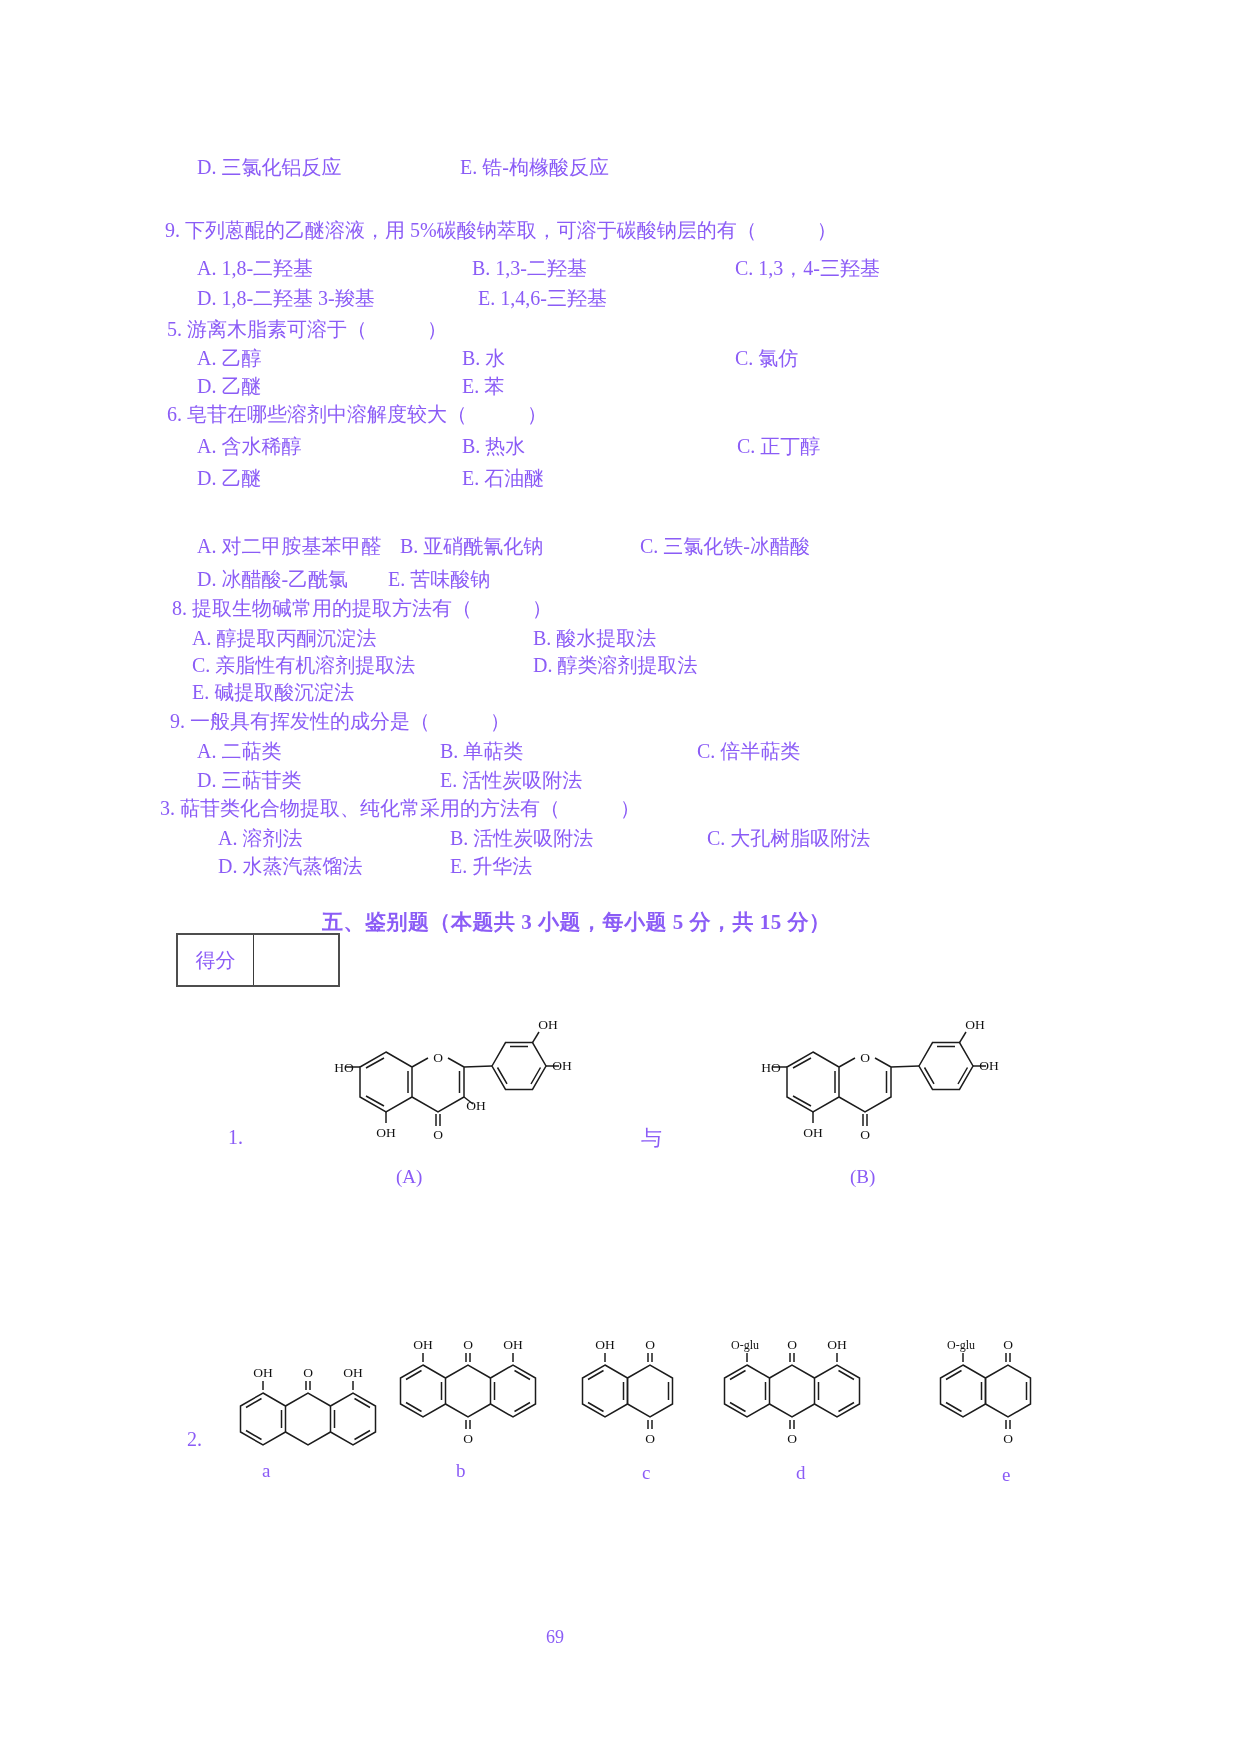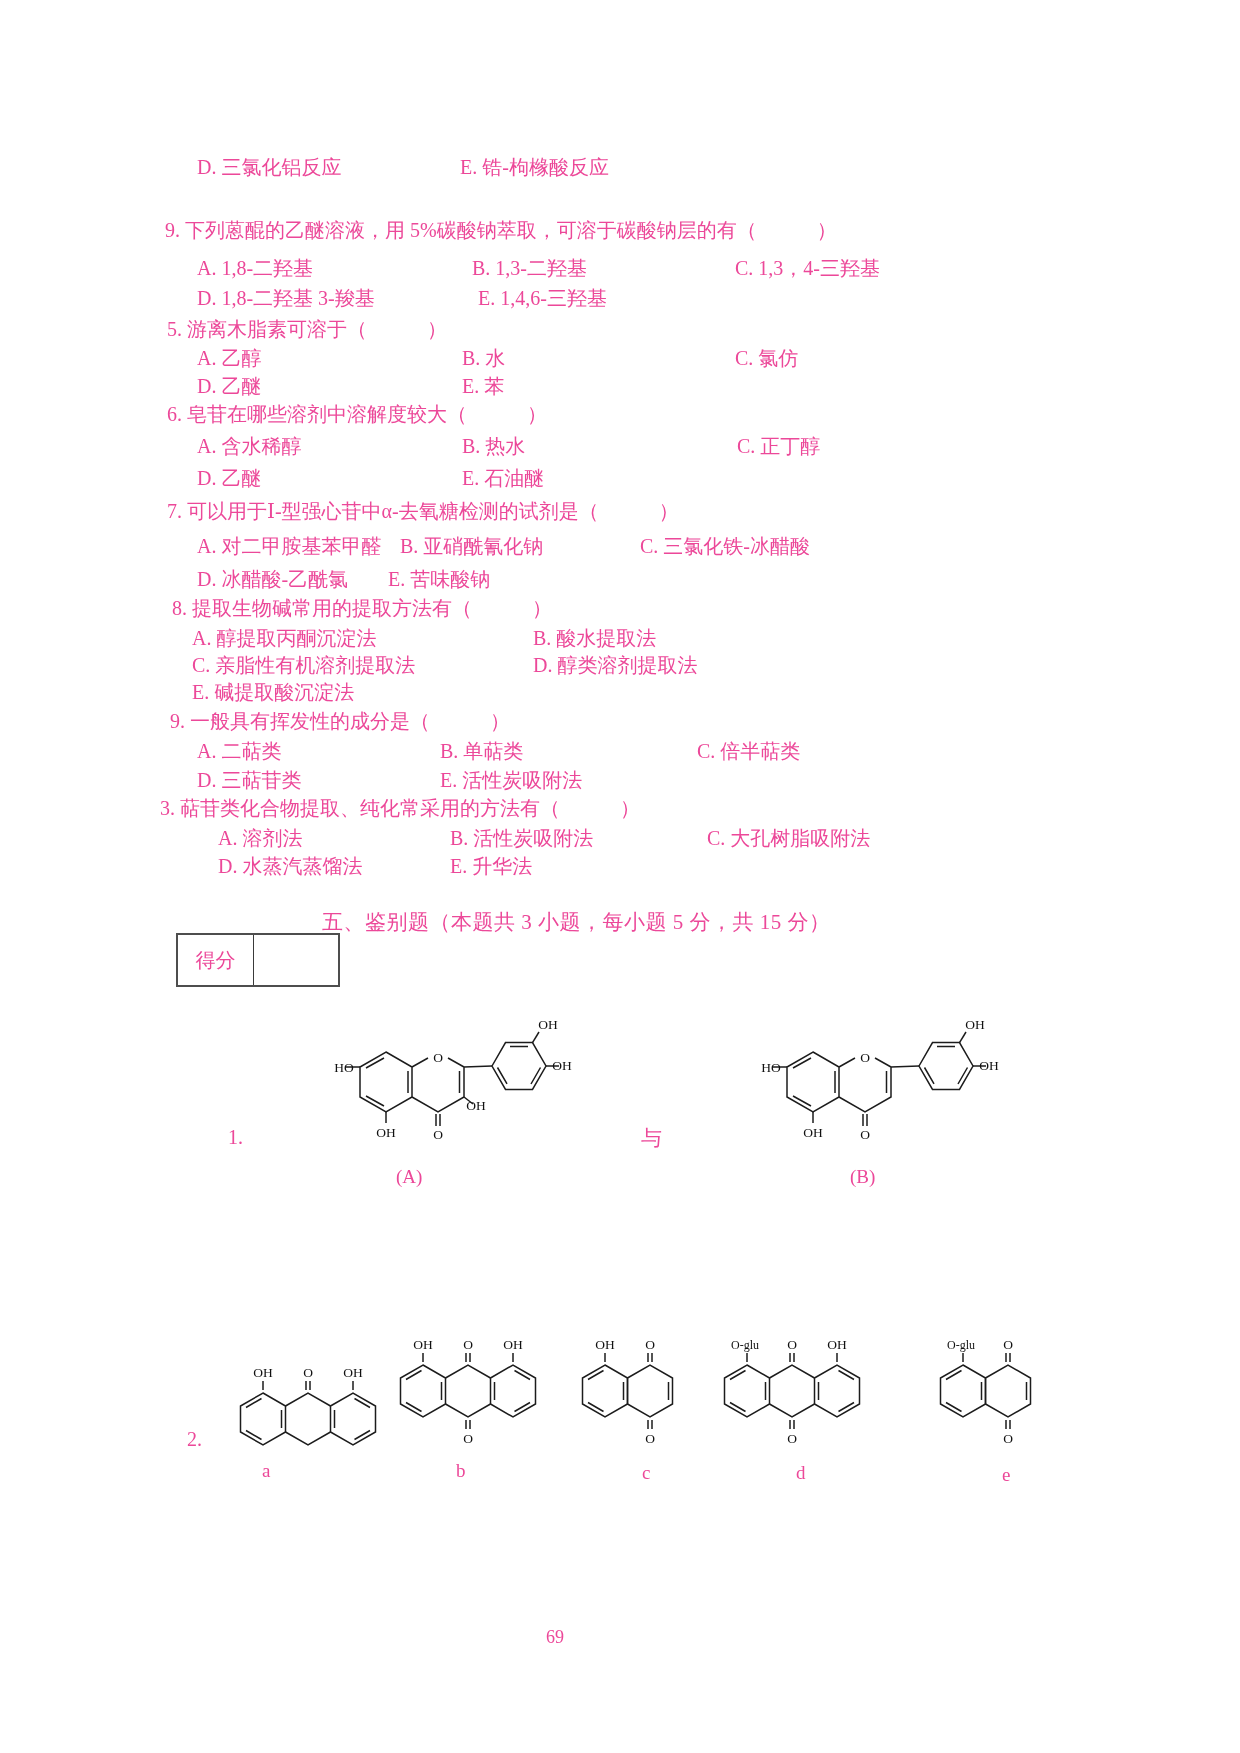--- a/index.html
+++ b/index.html
@@ -1,20 +1,20 @@
 <!DOCTYPE html>
 <html><head>
 <meta charset="utf-8">
 <style>
   html,body{margin:0;padding:0;background:#ffffff;}
   .page{position:relative;width:1128px;height:1753px;background:#ffffff;
-        font-family:"Liberation Serif","DejaVu Serif",serif;color:#ec4899;overflow:hidden;}
+        font-family:"Liberation Serif","DejaVu Serif",serif;color:#8b5cf6;overflow:hidden;}
   .t{position:absolute;white-space:pre;font-size:20px;line-height:1.25;}
   .num{position:absolute;white-space:pre;font-size:20px;}
-  .title{position:absolute;white-space:pre;font-size:21px;font-weight:normal;letter-spacing:.5px;}
+  .title{position:absolute;white-space:pre;font-size:21px;font-weight:bold;letter-spacing:.5px;}
   .scorebox{position:absolute;left:176px;top:933px;width:160px;height:50px;
             border:2px solid #4e4e4e;display:flex;background:#fff;}
   .scorebox .c1{width:75px;border-right:1.5px solid #3a3a3a;display:flex;
                 align-items:center;justify-content:center;font-size:20px;}
   .scorebox .c2{flex:1;}
   .lbl{position:absolute;white-space:pre;font-size:19px;}
   .pagenum{position:absolute;font-size:18px;}
   svg.struct{position:absolute;overflow:visible;}
   svg.struct path{fill:none;stroke:#1c1c1c;stroke-width:1.5;stroke-linecap:butt;}
   svg.struct text{font-family:"Liberation Serif","DejaVu Serif",serif;
@@ -43,21 +43,20 @@
   <span class="t" style="left:197px;top:374px">D. 乙醚</span>
   <span class="t" style="left:462px;top:374px">E. 苯</span>
 
   <span class="t" style="left:167px;top:402px">6. 皂苷在哪些溶剂中溶解度较大（　　　）</span>
   <span class="t" style="left:197px;top:434px">A. 含水稀醇</span>
   <span class="t" style="left:462px;top:434px">B. 热水</span>
   <span class="t" style="left:737px;top:434px">C. 正丁醇</span>
   <span class="t" style="left:197px;top:466px">D. 乙醚</span>
   <span class="t" style="left:462px;top:466px">E. 石油醚</span>
 
-  <span class="t" style="left:167px;top:499px">7. 可以用于Ⅰ-型强心苷中α-去氧糖检测的试剂是（　　　）</span>
   <span class="t" style="left:197px;top:534px">A. 对二甲胺基苯甲醛</span>
   <span class="t" style="left:400px;top:534px">B. 亚硝酰氰化钠</span>
   <span class="t" style="left:640px;top:534px">C. 三氯化铁-冰醋酸</span>
   <span class="t" style="left:197px;top:567px">D. 冰醋酸-乙酰氯</span>
   <span class="t" style="left:388px;top:567px">E. 苦味酸钠</span>
 
   <span class="t" style="left:172px;top:596px">8. 提取生物碱常用的提取方法有（　　　）</span>
   <span class="t" style="left:192px;top:626px">A. 醇提取丙酮沉淀法</span>
   <span class="t" style="left:533px;top:626px">B. 酸水提取法</span>
   <span class="t" style="left:192px;top:653px">C. 亲脂性有机溶剂提取法</span>

